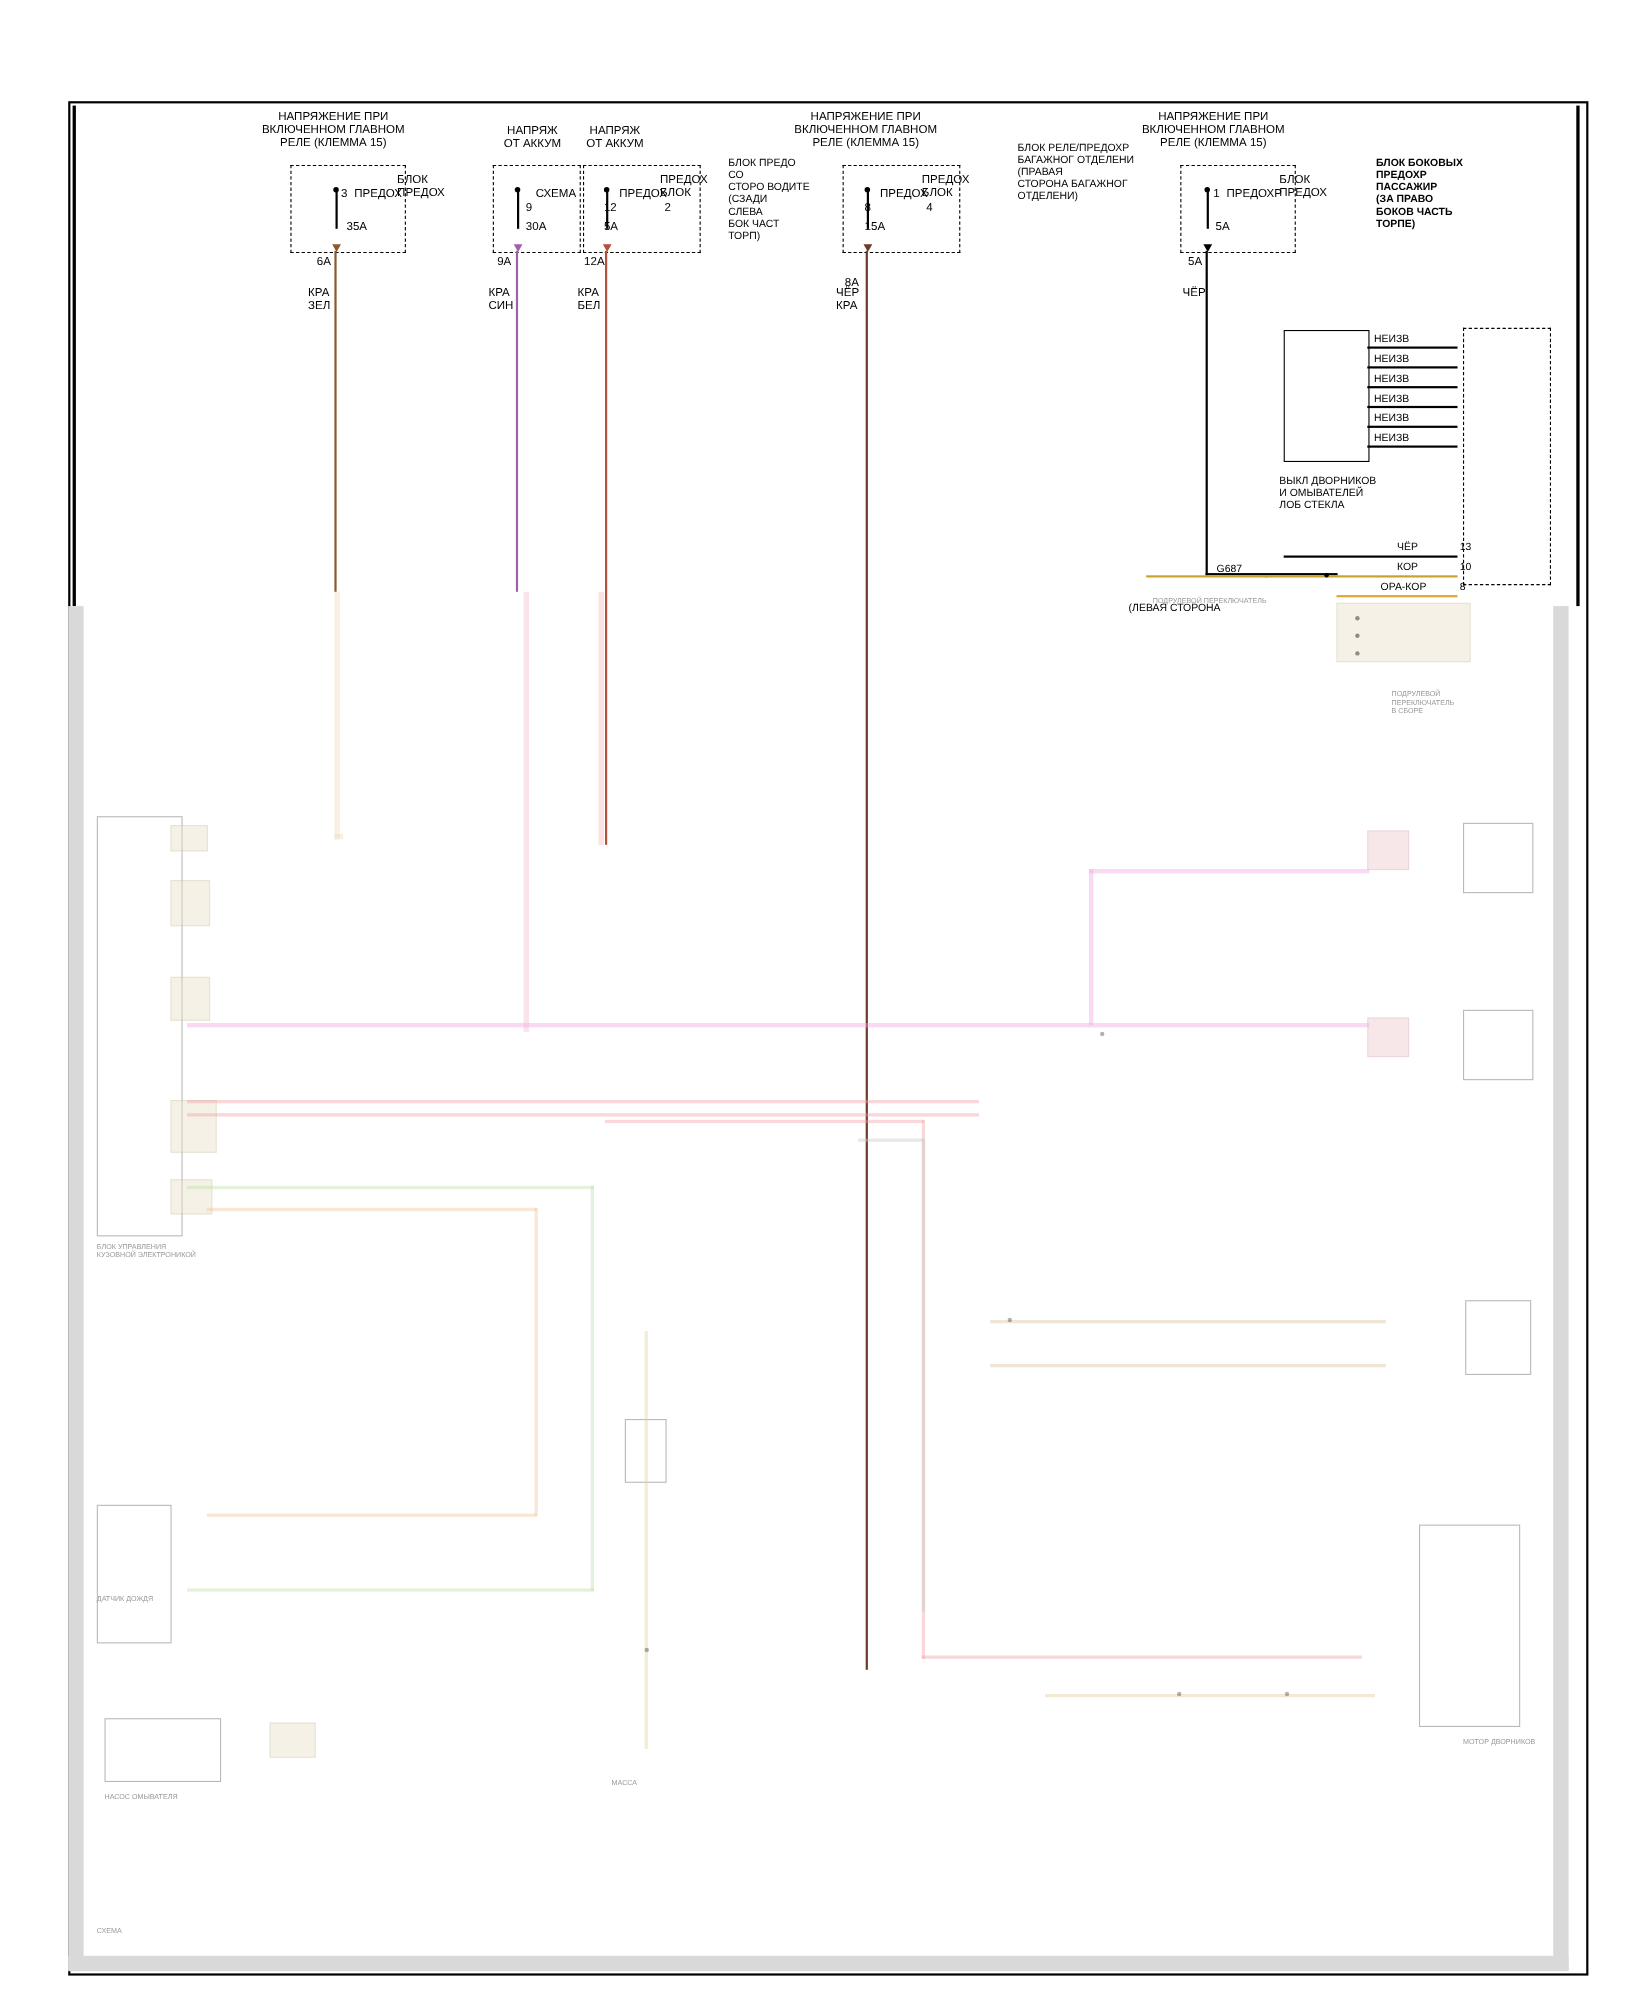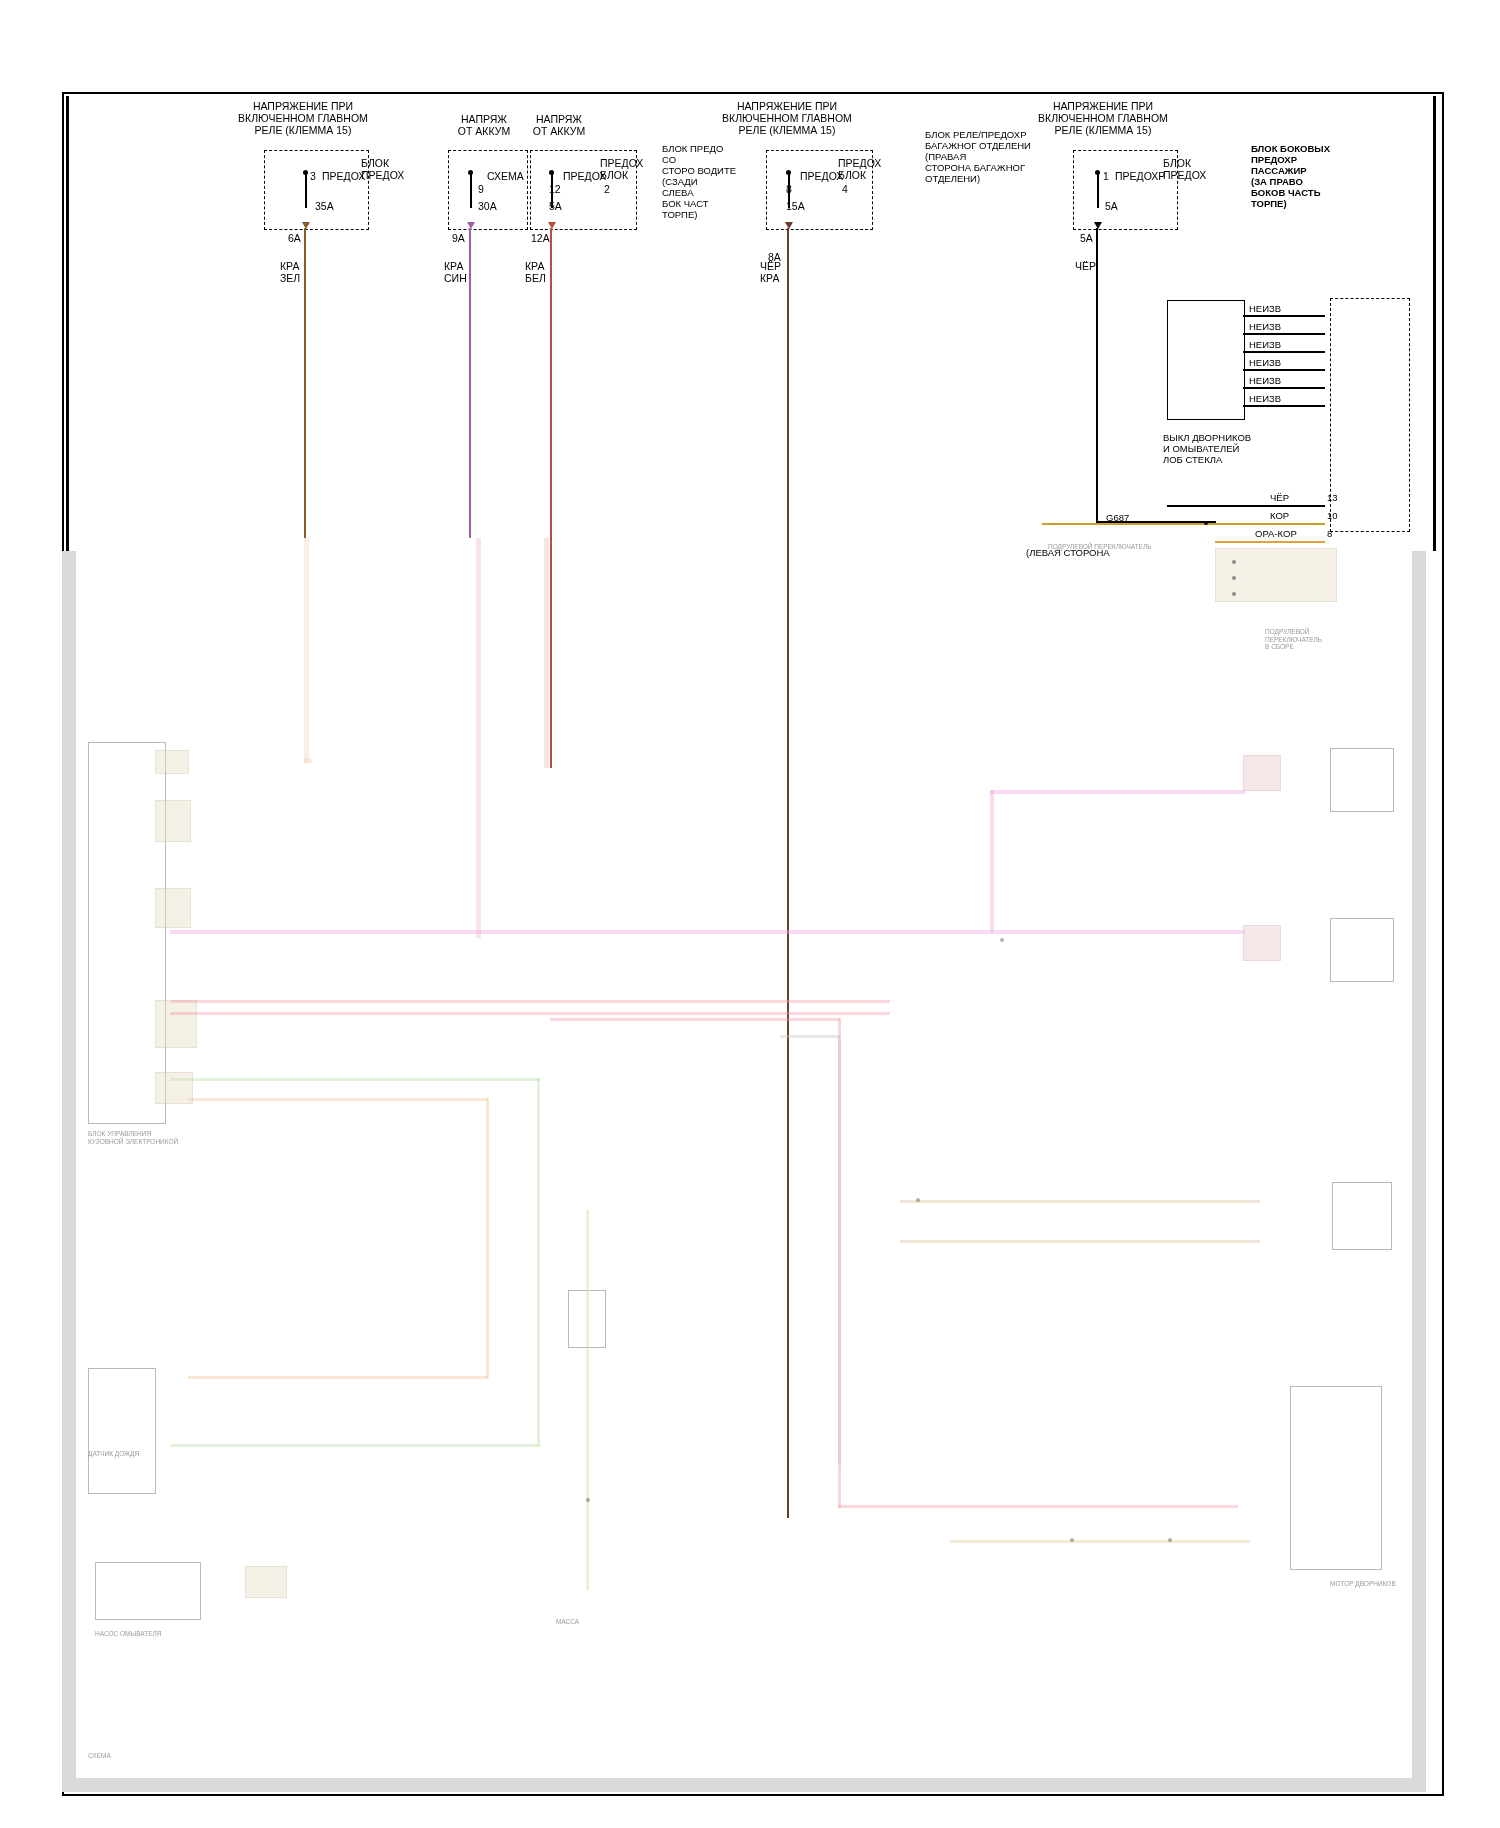--- a/index.html
+++ b/index.html
@@ -100,21 +100,21 @@
   <div class="lbl" style="left:525px;top:260px;">КРА
 БЕЛ</div>
   <div class="arrow" style="left:548px;top:222px;border-top:7px solid #b2523a;"></div>
   <div class="wire" style="left:550px;top:228px;width:2px;height:540px;background:#b2523a;"></div>
   <div class="lbl sm" style="left:662px;top:143px;">БЛОК ПРЕДО
 СО
 СТОРО ВОДИТЕ
 (СЗАДИ
 СЛЕВА
 БОК ЧАСТ
-ТОРПЕ)</div>
+ТОРП)</div>
 
   <div class="fusebox" style="left:766px;top:150px;width:105px;height:78px;"></div>
   <div class="lbl" style="left:786px;top:183px;">8</div>
   <div class="lbl" style="left:800px;top:170px;">ПРЕДОХ</div>
   <div class="lbl" style="left:838px;top:157px;">ПРЕДОХ
 БЛОК</div>
   <div class="lbl" style="left:786px;top:200px;">15A</div>
   <div class="lbl" style="left:842px;top:183px;">4</div>
   <div class="dot" style="left:786px;top:170px;"></div>
   <div class="vline" style="left:788px;top:174px;width:1.5px;height:34px;"></div>

